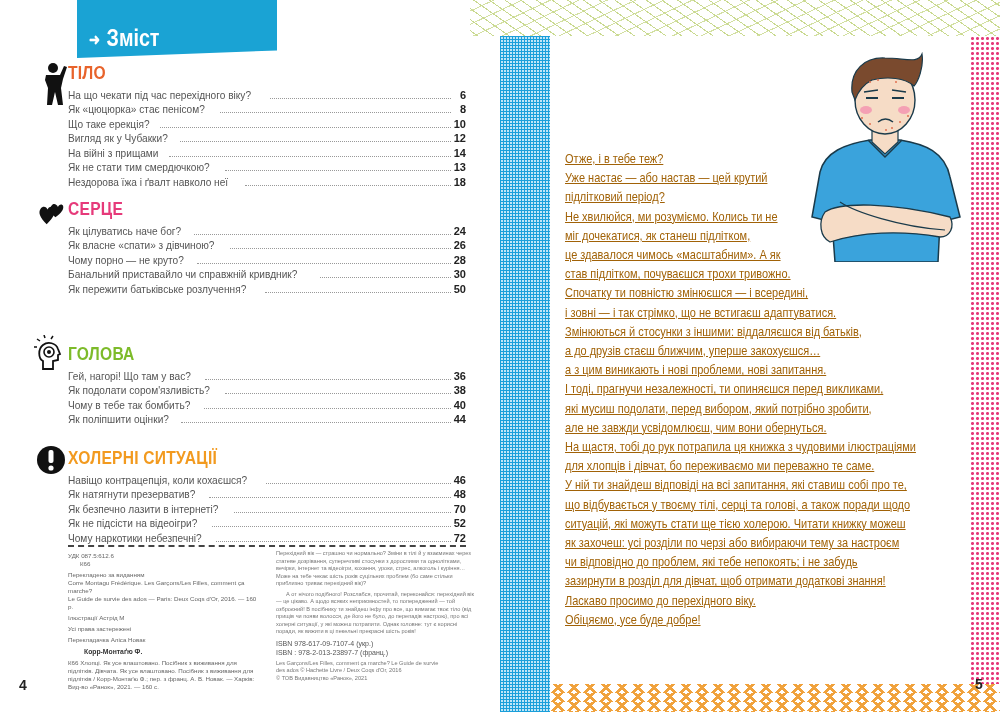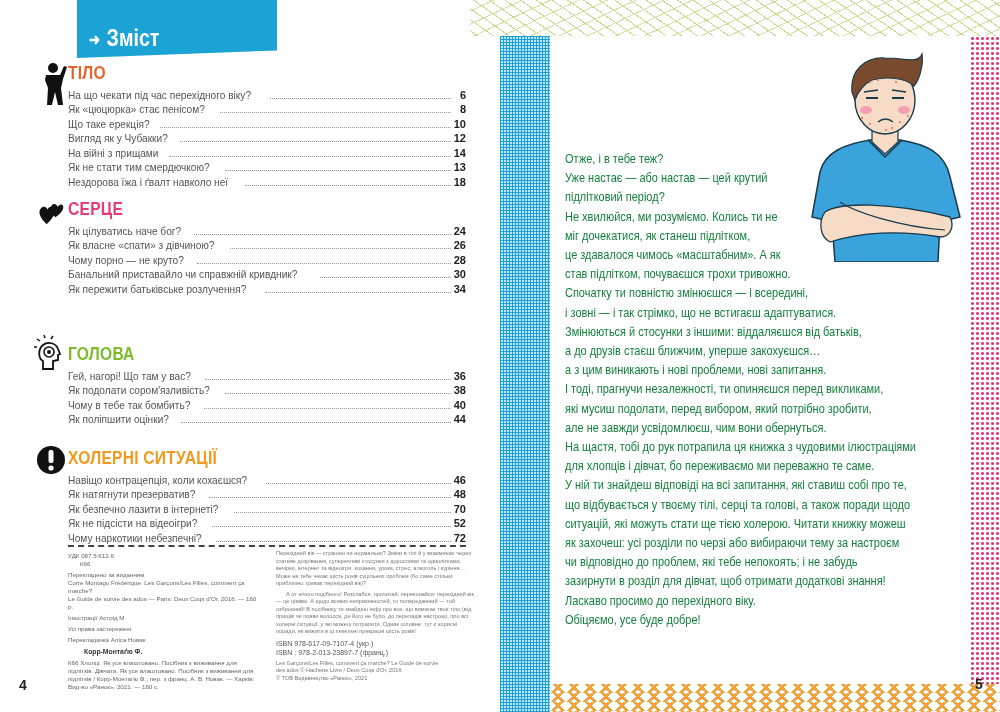--- a/index.html
+++ b/index.html
@@ -50,21 +50,21 @@
       repeating-linear-gradient(90deg, #1a9fda 0 1px, transparent 1px 3px); }
   .pink-col { position: absolute; left: 500px; top: 36px; width: 30px; height: 648px;
     background-color: #fff;
     background-image: radial-gradient(circle, #e63a7a 1.3px, transparent 1.6px);
     background-size: 5px 5px; }
   .orange-band { position: absolute; left: 80px; top: 684px; width: 450px; height: 28px;
     background:
       linear-gradient(135deg, transparent 40%, #f0a23c 40% 55%, transparent 55%) 0 0 / 16px 9px repeat,
       linear-gradient(225deg, transparent 40%, #f0a23c 40% 55%, transparent 55%) 0 0 / 16px 9px repeat; }
 
-  .body-text { position: absolute; left: 95px; top: 150px; width: 400px; font-size: 12.2px; line-height: 19.2px; color: #15803d; }
+  .body-text { position: absolute; left: 95px; top: 150px; width: 400px; font-size: 12.2px; line-height: 19.2px; color: #a16207; text-decoration: underline; }
   .body-text p { white-space: nowrap; transform: scaleX(0.9); transform-origin: left; }
 
   .illustration { position: absolute; left: 330px; top: 52px; width: 170px; height: 210px; }
 </style>
 </head>
 <body>
 
 <div id="left-page" class="page">
   <div class="banner"></div>
   <div class="banner-title">
@@ -139,21 +139,21 @@
           <span class="toc-page">28</span>
         </li>
       <li class="toc-item">
           <span class="toc-label">Банальний приставайло чи справжній кривдник?</span>
           <span class="toc-dots"></span>
           <span class="toc-page">30</span>
         </li>
       <li class="toc-item">
           <span class="toc-label">Як пережити батьківське розлучення?</span>
           <span class="toc-dots"></span>
-          <span class="toc-page">34</span>
+          <span class="toc-page">50</span>
         </li>
     </ul>
   </div>
 
   <div class="section" style="top:343px;">
     <svg class="section-icon" viewBox="0 0 34 36" style="left:0;top:-8px;width:34px;height:36px;">
       <path d="M11 3 L10 0 M6 6 L3 4 M17 4 L19 1 M3 12 L0 12" stroke="#111" stroke-width="1.5"></path>
       <path d="M9 34 L9 26 C4 23 4 14 9 10 C14 6 22 8 24 14 L26 19 L24 20 L24 25 L19 26 L19 34 Z" fill="none" stroke="#111" stroke-width="1.8"></path>
       <circle cx="15" cy="17" r="5" fill="none" stroke="#111" stroke-width="1.6"></circle>
       <circle cx="15" cy="17" r="2" fill="#111"></circle>

